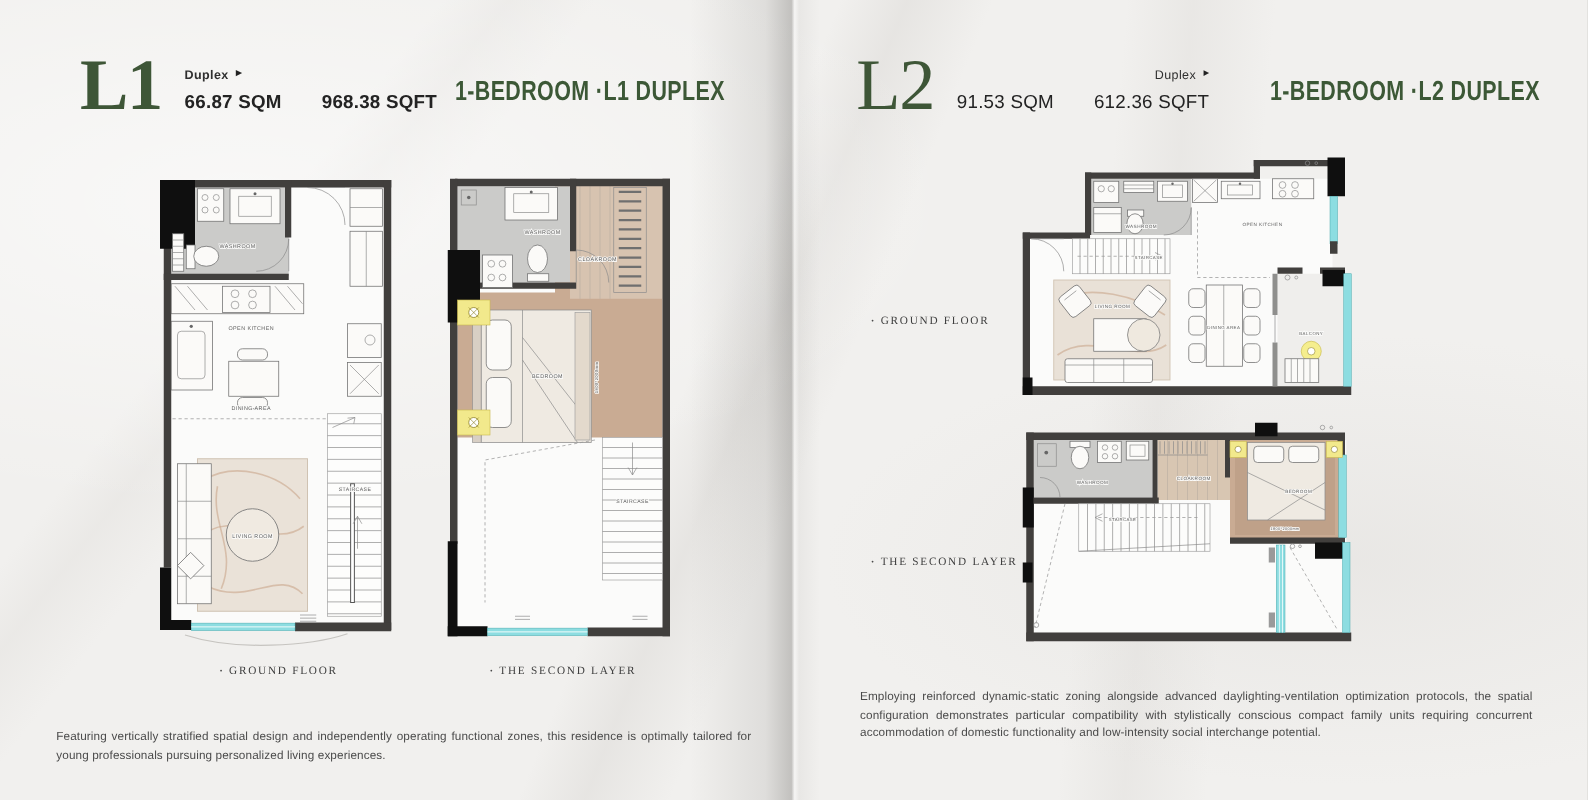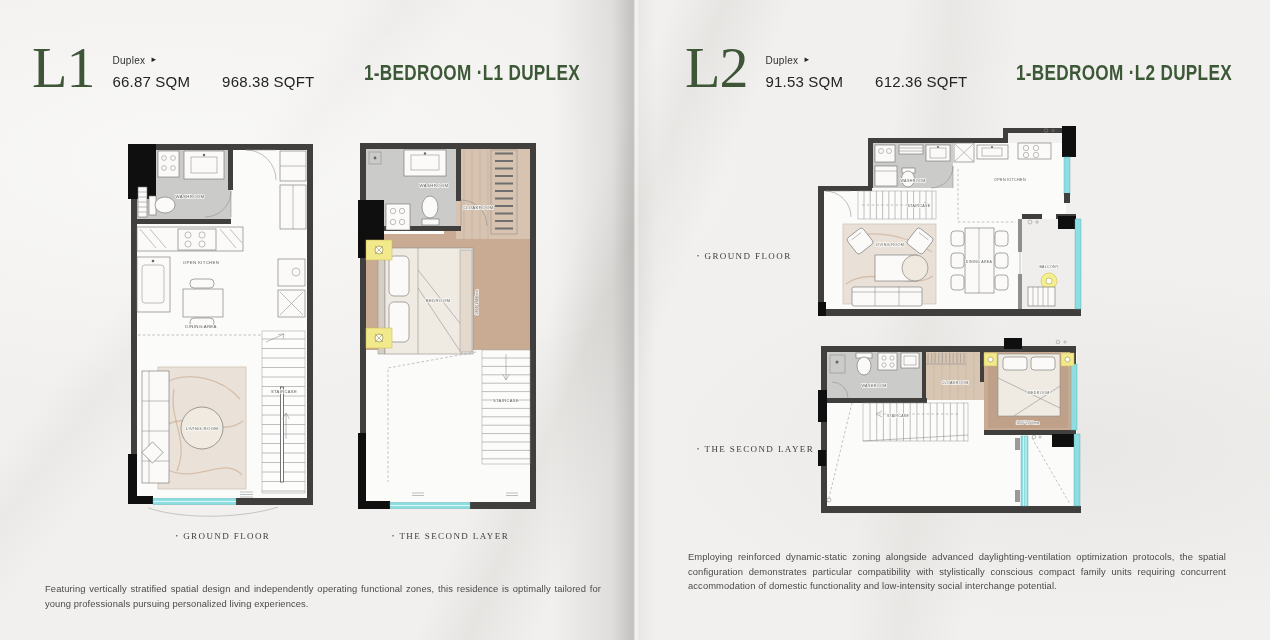--- a/index.html
+++ b/index.html
@@ -56,21 +56,21 @@
   svg text{
     font-family:"Liberation Sans",sans-serif;fill:#5e5e5e;text-anchor:middle;
     letter-spacing:.35px;paint-order:stroke;stroke:rgba(251,251,250,.92);stroke-width:1.4px;
   }
 </style>
 </head>
 <body>
 
 <div id="stage">
 
-  <div class="unit-block" style="left:32px;top:44px;">
+  <div class="unit-block" style="left:64px;top:44px;font-weight:bold;">
     <div class="unit-letter">L1</div>
     <div class="unit-info">
       <div>
         <span class="unit-type">Duplex</span><span class="unit-marker">▸</span>
       </div>
       <div class="unit-area">
         <span>66.87 SQM</span>
         <span>968.38 SQFT</span>
       </div>
     </div>
@@ -261,21 +261,21 @@
   <div class="plan-caption cap-center" style="left:128px;top:531px;width:190px;">
     <span class="blt">•</span><span>GROUND FLOOR</span>
   </div>
   <div class="plan-caption cap-center" style="left:358px;top:531px;width:185px;">
     <span class="blt">•</span><span>THE SECOND LAYER</span>
   </div>
   <div class="desc" style="left:45px;top:582px;width:556px;">Featuring vertically stratified spatial design and independently operating functional zones, this residence is optimally tailored for young professionals pursuing personalized living experiences.</div>
 
   <div class="fold"></div>
 
-  <div class="unit-block" style="left:685px;top:44px;">
+  <div class="unit-block" style="left:685px;top:44px;text-align:right;">
     <div class="unit-letter">L2</div>
     <div class="unit-info">
       <div>
         <span class="unit-type">Duplex</span><span class="unit-marker">▸</span>
       </div>
       <div class="unit-area">
         <span>91.53 SQM</span>
         <span>612.36 SQFT</span>
       </div>
     </div>

